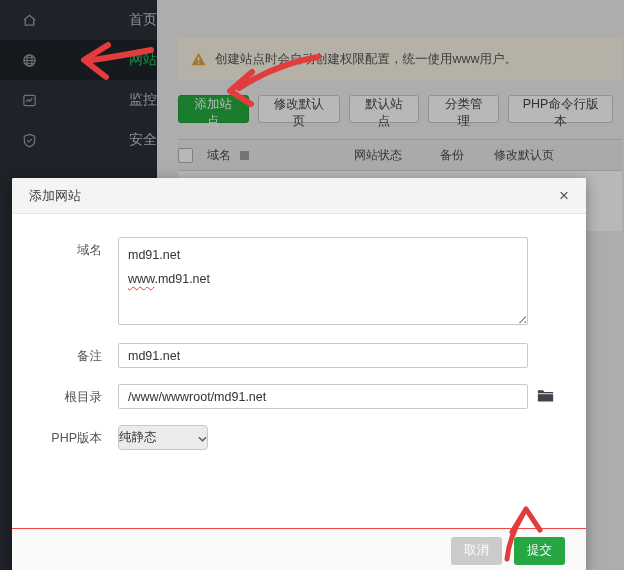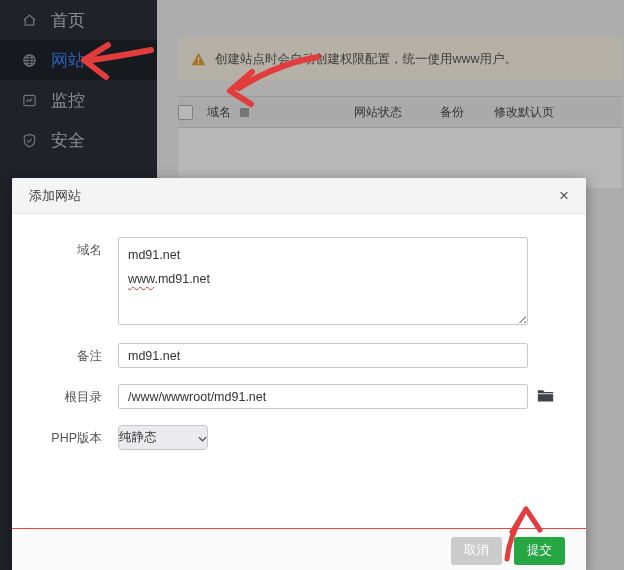--- a/index.html
+++ b/index.html
@@ -1,22 +1,22 @@
 <!DOCTYPE html>
 <html><head>
 <meta charset="utf-8">
 <style>
   html,body{margin:0;padding:0;}
   body{font-family:"Liberation Sans","DejaVu Sans",sans-serif;}
   .app{position:relative;width:624px;height:570px;overflow:hidden;background:#f0f0f0;}
 
   
   .sidebar{position:absolute;left:0;top:0;width:157px;height:570px;background:#2b303a;z-index:1;}
-  .side-item{display:flex;align-items:center;height:40px;padding-left:21px;cursor:pointer;color:#bfc3c9;font-size:17px;}
-  .side-item.active{background:#1f242b;color:#3b82f6;}
+  .side-item{display:flex;align-items:center;height:40px;padding-left:21px;cursor:pointer;color:#bfc3c9;font-size:14px;justify-content:space-between;}
+  .side-item.active{background:#1f242b;color:#22c55e;}
   .side-icon{width:16px;height:16px;margin-right:14px;display:inline-flex;align-items:center;justify-content:center;}
   .side-icon svg{display:block;}
 
   
   .content{margin-left:157px;padding:38px 2px 0 21px;}
   .warning{display:flex;align-items:center;height:42px;background:#fcf6e8;padding:0 13px;font-size:12.5px;color:#555;box-sizing:border-box;}
   .warn-icon{margin-right:9px;display:inline-flex;}
   .toolbar{margin-top:15px;display:flex;}
   .btn{height:28px;padding:0 12px;font-size:12.5px;background:#ffffff;border:1px solid #c9c9c9;border-radius:3px;color:#454545;margin-right:9px;cursor:pointer;font-family:inherit;}
   .btn-green{background:#23ad3f;border-color:#1f9c38;color:#fff;}
@@ -111,20 +111,27 @@
       <span class="warn-icon">
         <svg width="15" height="14" viewBox="0 0 24 22">
             <path d="M12 1 23 21H1Z" fill="#e6a23c"></path>
             <rect x="11" y="8" width="2.2" height="6.5" fill="#fff"></rect>
             <rect x="11" y="16.5" width="2.2" height="2.2" fill="#fff"></rect>
           </svg>
       </span>
       <span>创建站点时会自动创建权限配置，统一使用www用户。</span>
     </div>
 
+    <div class="toolbar">
+      <button class="btn btn-green">添加站点</button>
+      <button class="btn">修改默认页</button>
+      <button class="btn">默认站点</button>
+      <button class="btn">分类管理</button>
+      <button class="btn">PHP命令行版本</button>
+    </div>
 
     <div class="table-head">
       <span class="cb"></span>
       <span class="th th-domain">
         <span>域名</span>
         <span class="sq"></span>
       </span>
       <span class="th th-status">网站状态</span>
       <span class="th th-backup">备份</span>
       <span class="th">修改默认页</span>

